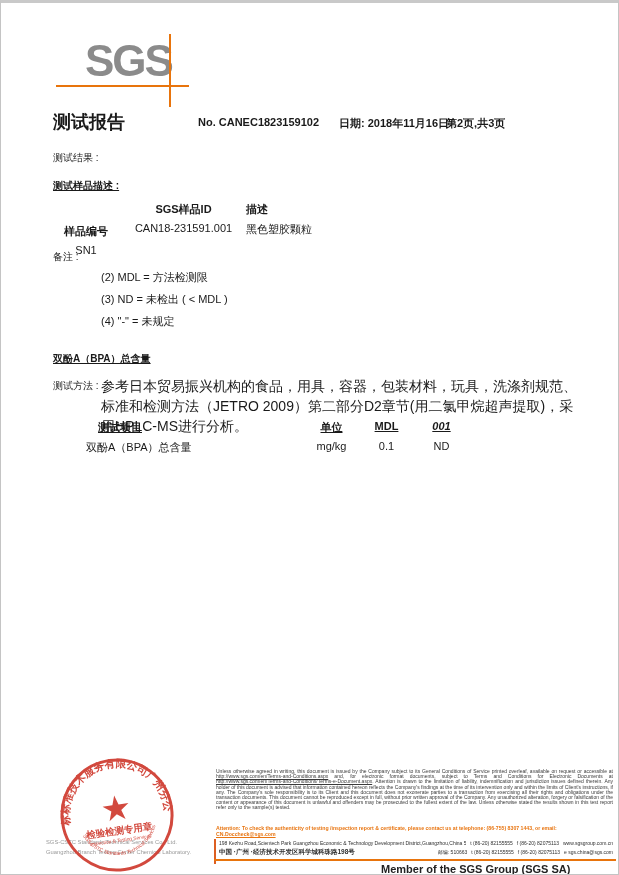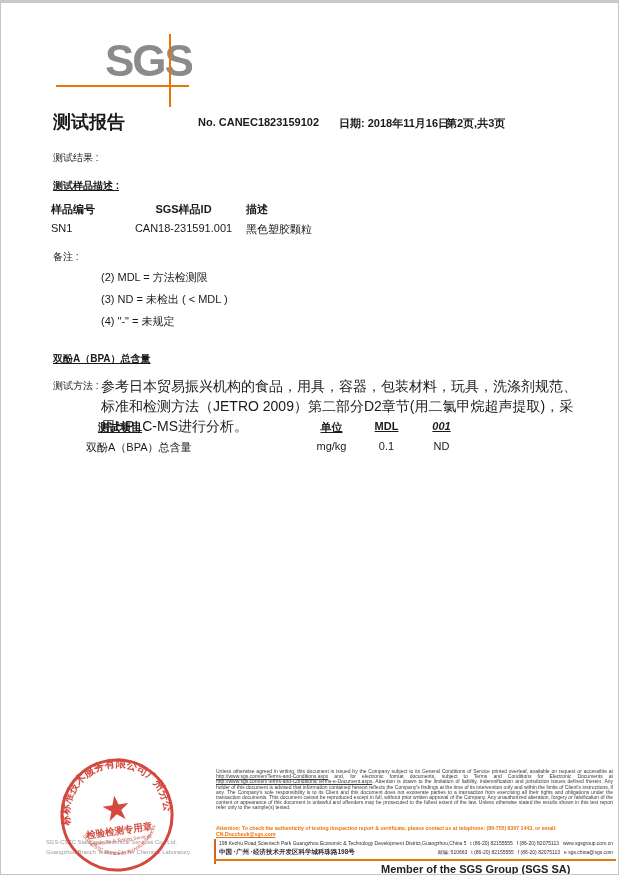--- a/index.html
+++ b/index.html
@@ -11,21 +11,21 @@
   .logo-text{font-weight:bold;color:#8b8b8b;font-size:44px;letter-spacing:-2px;line-height:1;transform:scaleY(1.04);}
   .logo-hline{background:#e8740c;height:2px;}
   .logo-vline{background:#e8740c;width:2px;}
   
   .doc-title{font-size:18px;font-weight:bold;text-align:center;}
   .hdr-item{font-size:11px;font-weight:bold;}
   .lbl{font-size:10px;}
   .u-bold{font-weight:bold;text-decoration:underline;}
   
   .srow{display:flex;font-size:11px;}
-  .sc1{width:70px;text-align:left;}
+  .sc1{width:70px;text-align:center;margin-top:22px;}
   .sc2{width:125px;text-align:center;}
   .sc3{text-align:left;}
   .bold{font-weight:bold;}
   
   .notes div{line-height:22px;font-size:11px;}
   
   .method-text{font-size:14px;line-height:20px;}
   
   .rrow{display:flex;font-size:11px;}
   .ritem{flex:1;margin-left:37px;}
@@ -43,21 +43,21 @@
   .company{font-size:5.8px;line-height:10px;color:#9a9a9a;}
   .member{font-size:11px;font-weight:600;color:#222;text-align:left;}
   .vline-o{background:#dd5f22;width:1.5px;}
   .hline-o{background:#e8740c;height:2px;}
 </style>
 </head>
 <body>
 
 <div class="page">
 
-  <div class="abs" style="left:84px;top:36px;margin-left:20px;">
+  <div class="abs" style="left:84px;top:36px;">
     <span class="logo-text">SGS</span>
   </div>
   <div class="abs logo-hline" style="left:55px;top:82px;width:133px;"></div>
   <div class="abs logo-vline" style="left:168px;top:31px;height:73px;"></div>
 
   <div class="abs doc-title" style="left:52px;top:107px;">测试报告</div>
   <div class="abs hdr-item" style="left:197px;top:113px;">No. CANEC1823159102</div>
   <div class="abs hdr-item" style="left:338px;top:113px;">日期: 2018年11月16日</div>
   <div class="abs hdr-item" style="left:445px;top:113px;">第2页,共3页</div>
 

